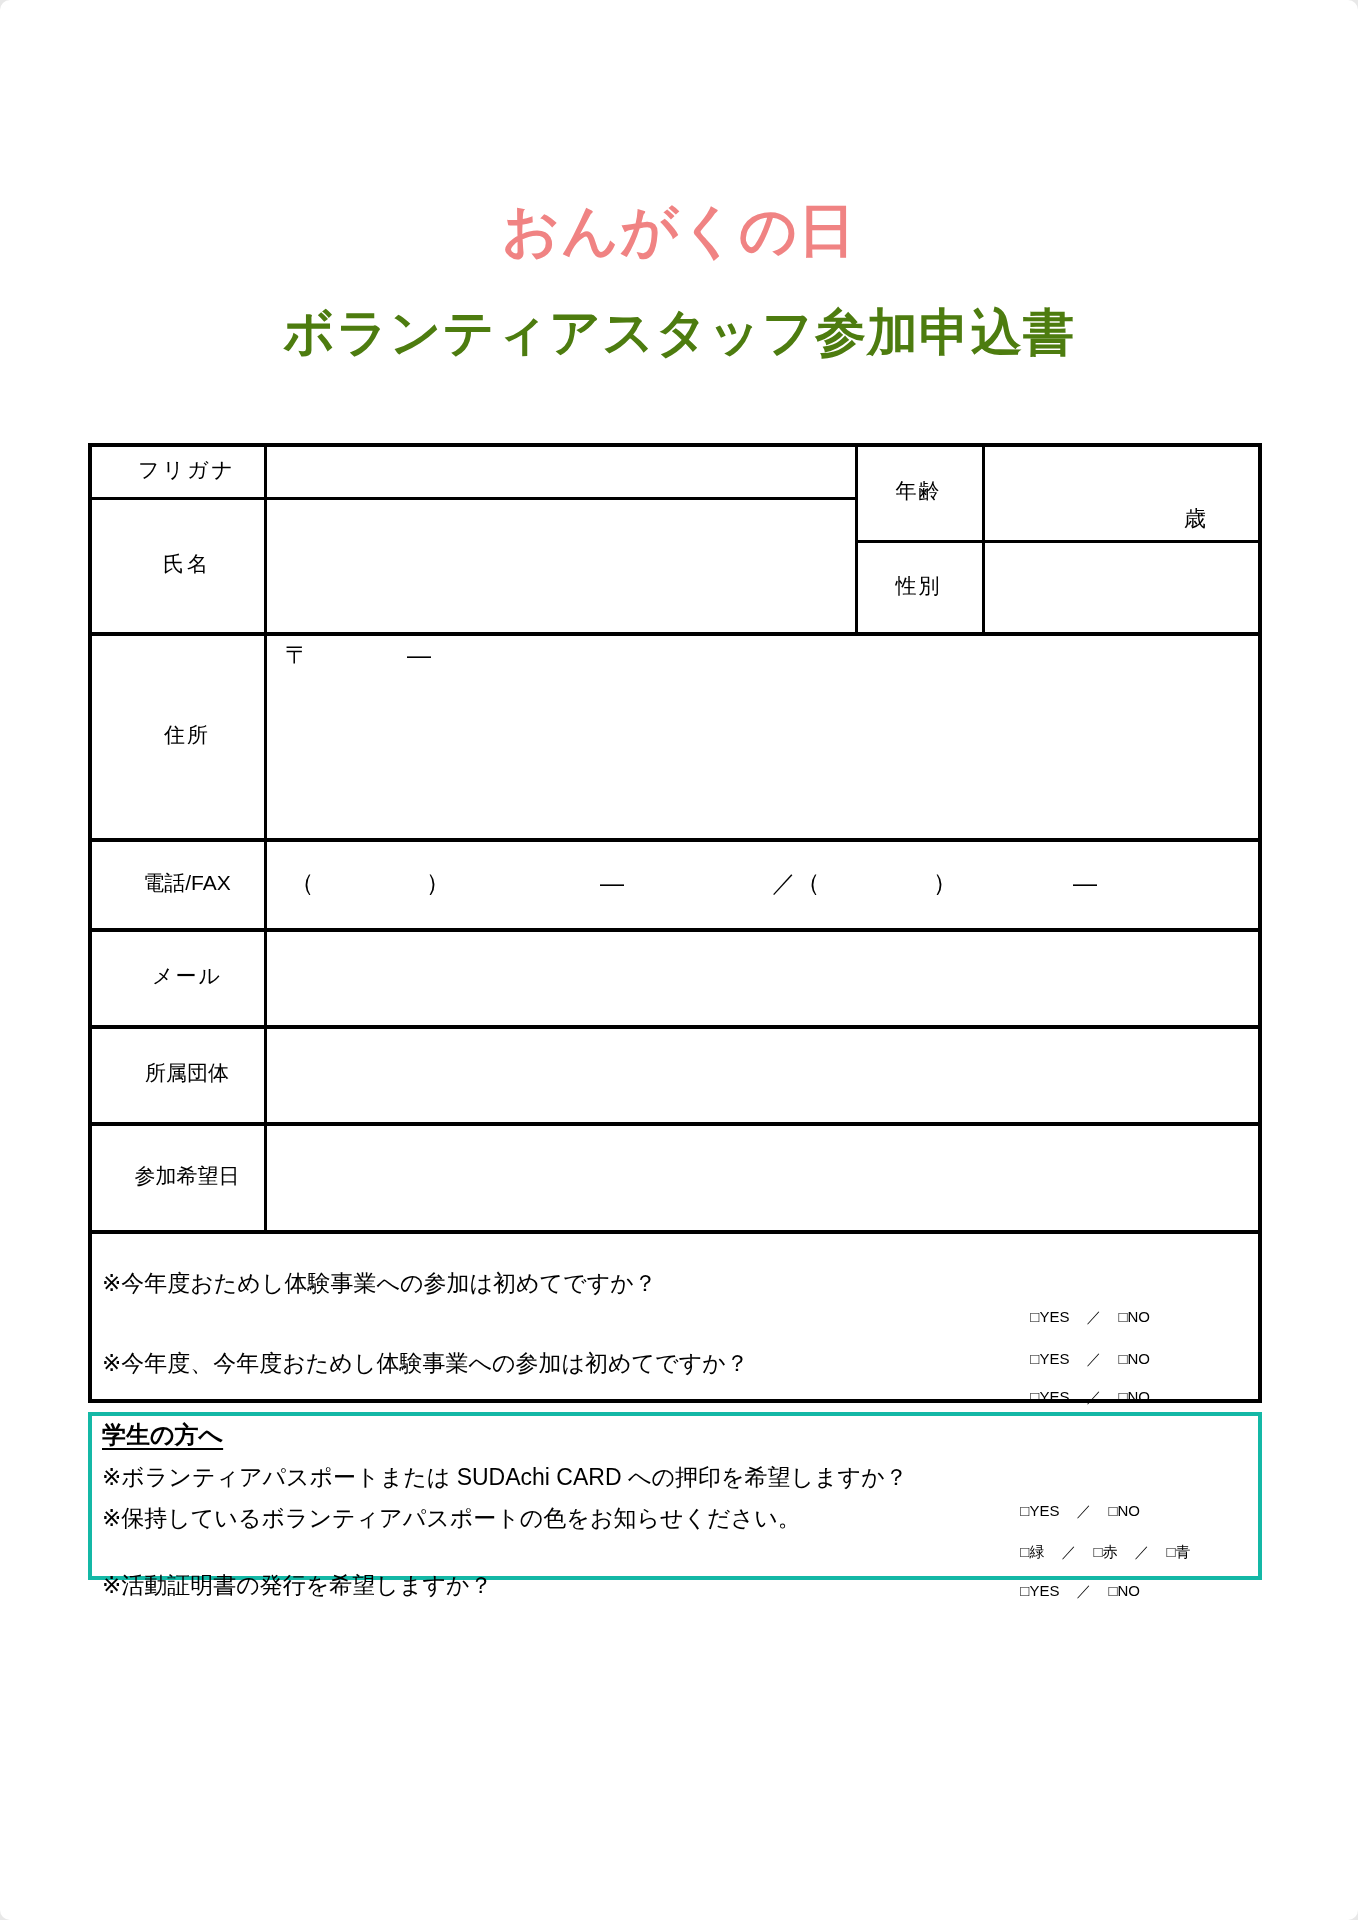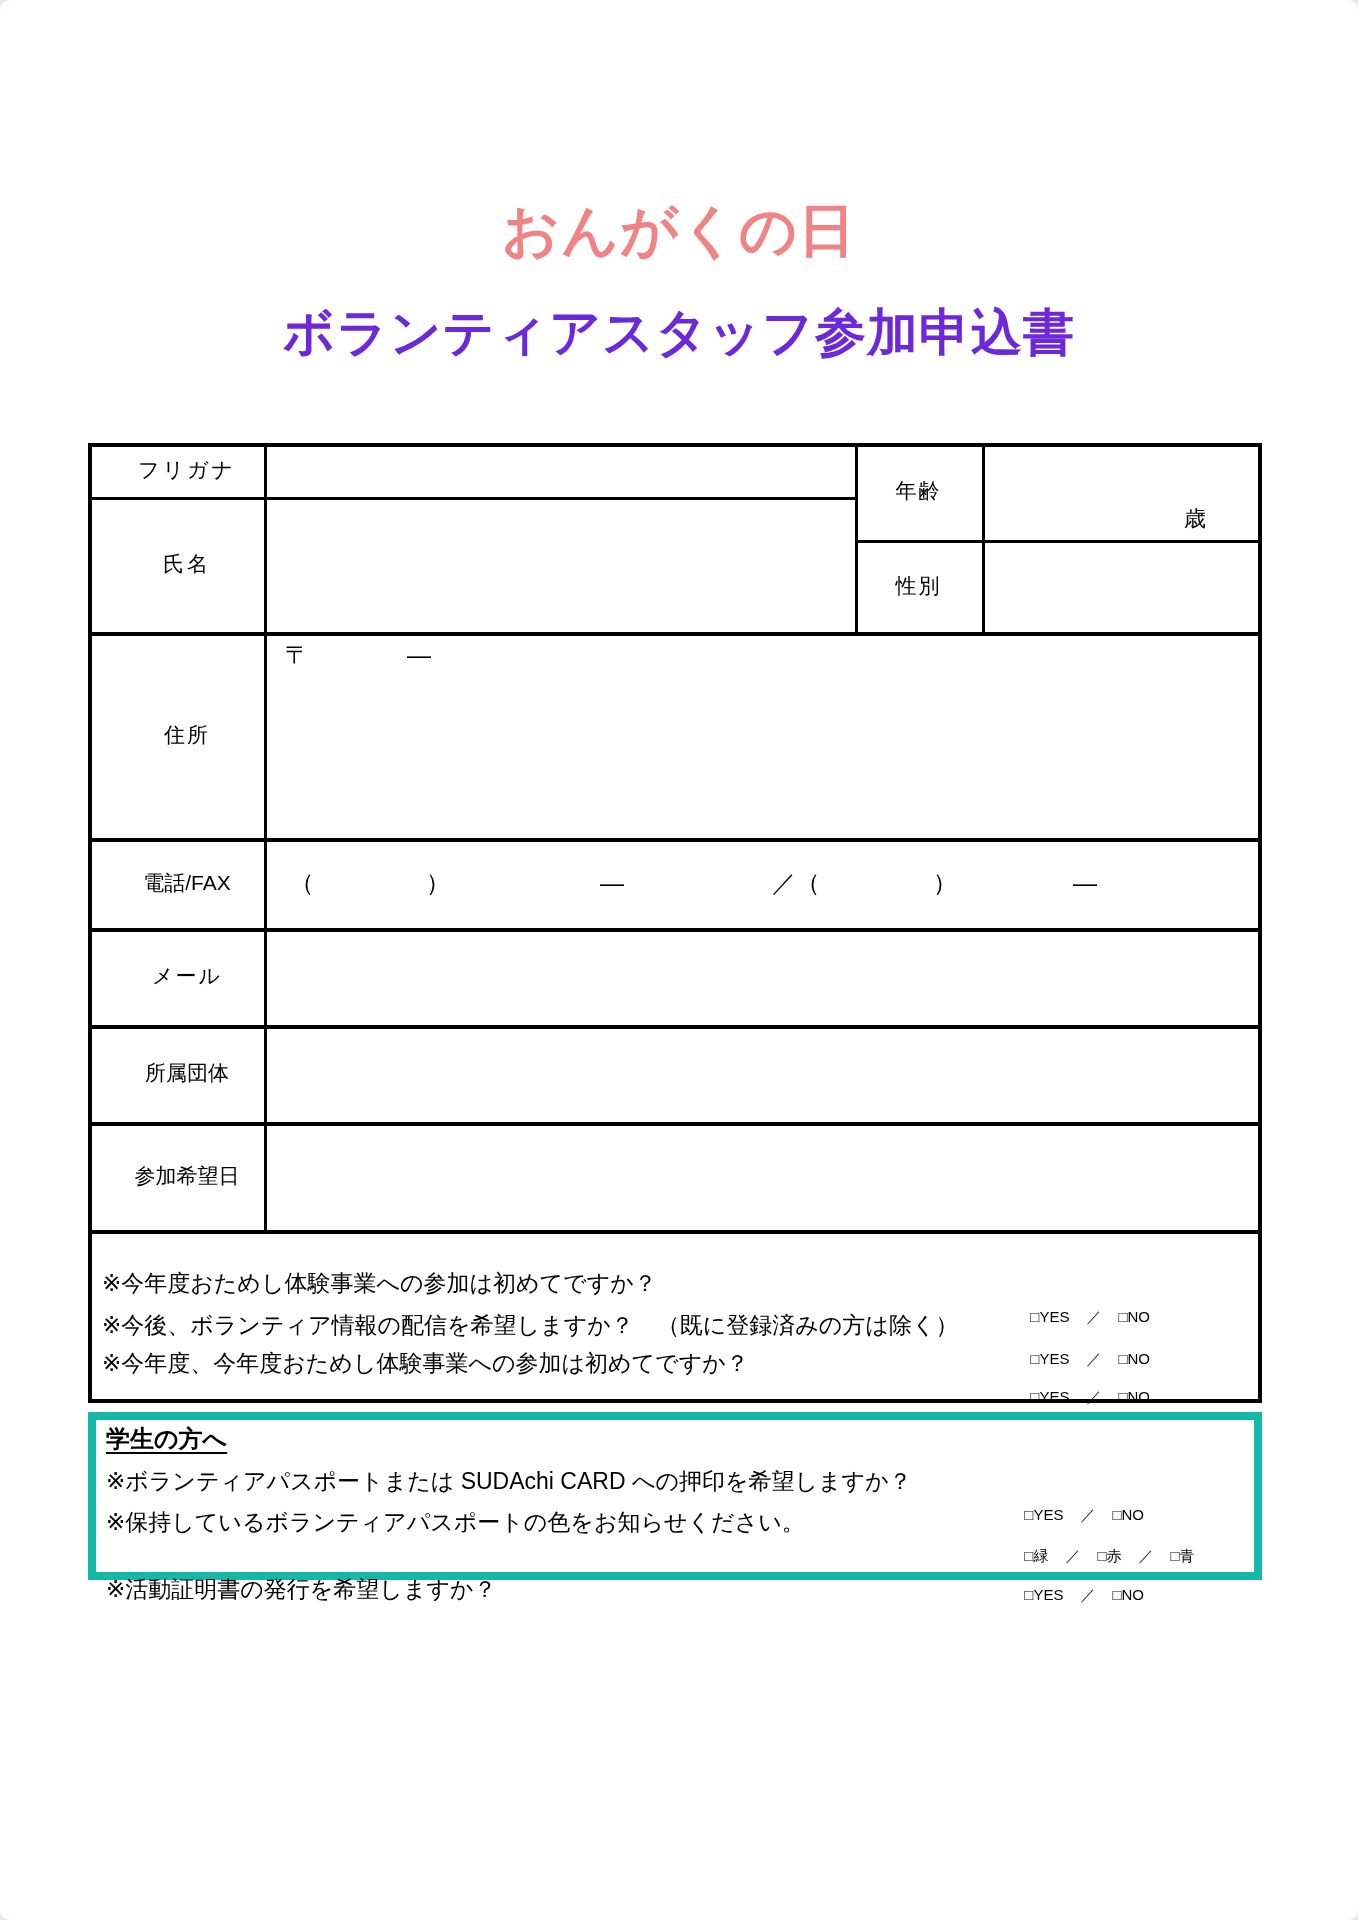--- a/index.html
+++ b/index.html
@@ -16,21 +16,21 @@
     position:absolute;top:301px;left:0;width:100%;text-align:center;
     font-size:51px;font-weight:bold;line-height:1.25;letter-spacing:1px;
   }
   .sheet{position:absolute;left:88px;top:443px;width:1174px;height:1140px;}
   .main-table{
     position:absolute;left:0;top:0;width:1174px;height:960px;
     border:4px solid #000;box-sizing:border-box;background:#fff;
   }
   .student-table{
     position:absolute;left:0;top:969px;width:1174px;height:168px;
-    border:8px solid #14b8a6;box-sizing:border-box;background:#fff;
+    border:4px solid #14b8a6;box-sizing:border-box;background:#fff;
   }
   .line{position:absolute;background:#000;}
   .cell-label{
     position:absolute;left:0;width:172px;height:32px;line-height:32px;
     text-align:center;font-size:21px;white-space:pre;padding-left:9px;
   }
   .side-label{
     position:absolute;left:763px;width:127px;height:32px;line-height:32px;
     text-align:center;font-size:21px;white-space:pre;
   }
@@ -45,21 +45,21 @@
     text-decoration-thickness:2px;white-space:pre;
   }
   .field{position:absolute;background:transparent;}
 </style>
 </head>
 <body>
 
 <div class="page">
 
   <div class="title" style="color: rgb(240, 131, 131);">おんがくの日</div>
-  <div class="subtitle" style="color: #6d28d9;">ボランティアスタッフ参加申込書</div>
+  <div class="subtitle" style="color: #4d7c0f;">ボランティアスタッフ参加申込書</div>
 
   <div class="sheet">
 
     <div class="main-table">
 
       <div class="line" style="left:172px;top:0;width:3px;height:783px;"></div>
       <div class="line" style="left:763px;top:0;width:3px;height:185px;"></div>
       <div class="line" style="left:890px;top:0;width:3px;height:185px;"></div>
 
       <div class="line" style="left:0;top:50px;width:766px;height:3px;"></div>
@@ -101,21 +101,20 @@
       <div class="field" style="left:176px;top:395px;width:990px;height:86px;"></div>
       <div class="field" style="left:176px;top:485px;width:990px;height:93px;"></div>
       <div class="field" style="left:176px;top:582px;width:990px;height:93px;"></div>
       <div class="field" style="left:176px;top:679px;width:990px;height:104px;"></div>
 
       <div class="qtext" style="top:819px;">※今年度おためし体験事業への参加は初めてですか？</div>
       <div class="opts" style="left:905px;top:819px;">
         <span>□YES</span><span class="sep">／</span><span>□NO</span>
       </div>
 
-      <div class="qtext" style="top:861px;">※今後、ボランティア情報の配信を希望しますか？　（既に登録済みの方は除く）</div>
       <div class="opts" style="left:905px;top:861px;">
         <span>□YES</span><span class="sep">／</span><span>□NO</span>
       </div>
 
       <div class="qtext" style="top:899px;">※今年度、今年度おためし体験事業への参加は初めてですか？</div>
       <div class="opts" style="left:905px;top:899px;">
         <span>□YES</span><span class="sep">／</span><span>□NO</span>
       </div>
     </div>
 

